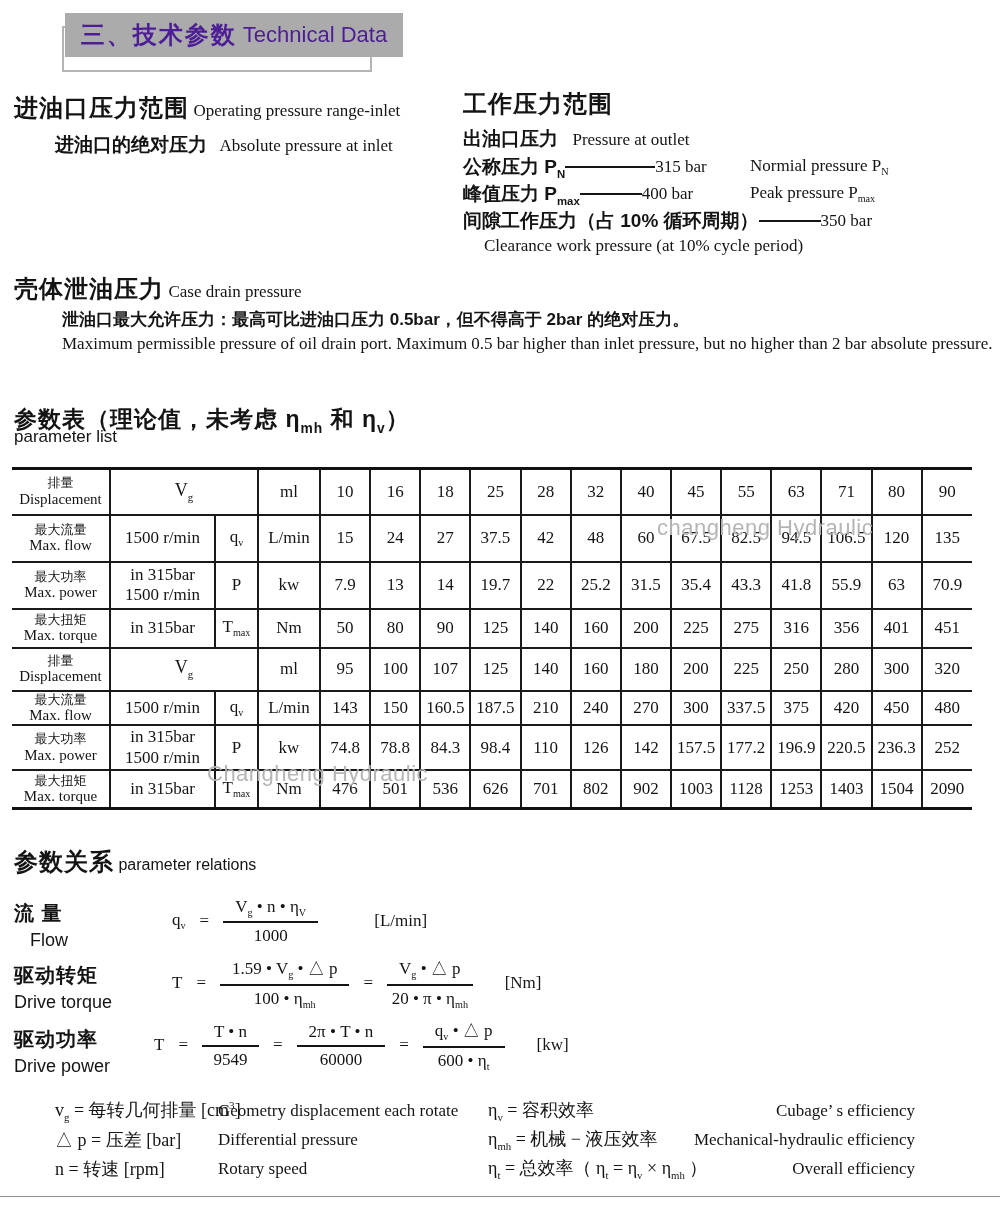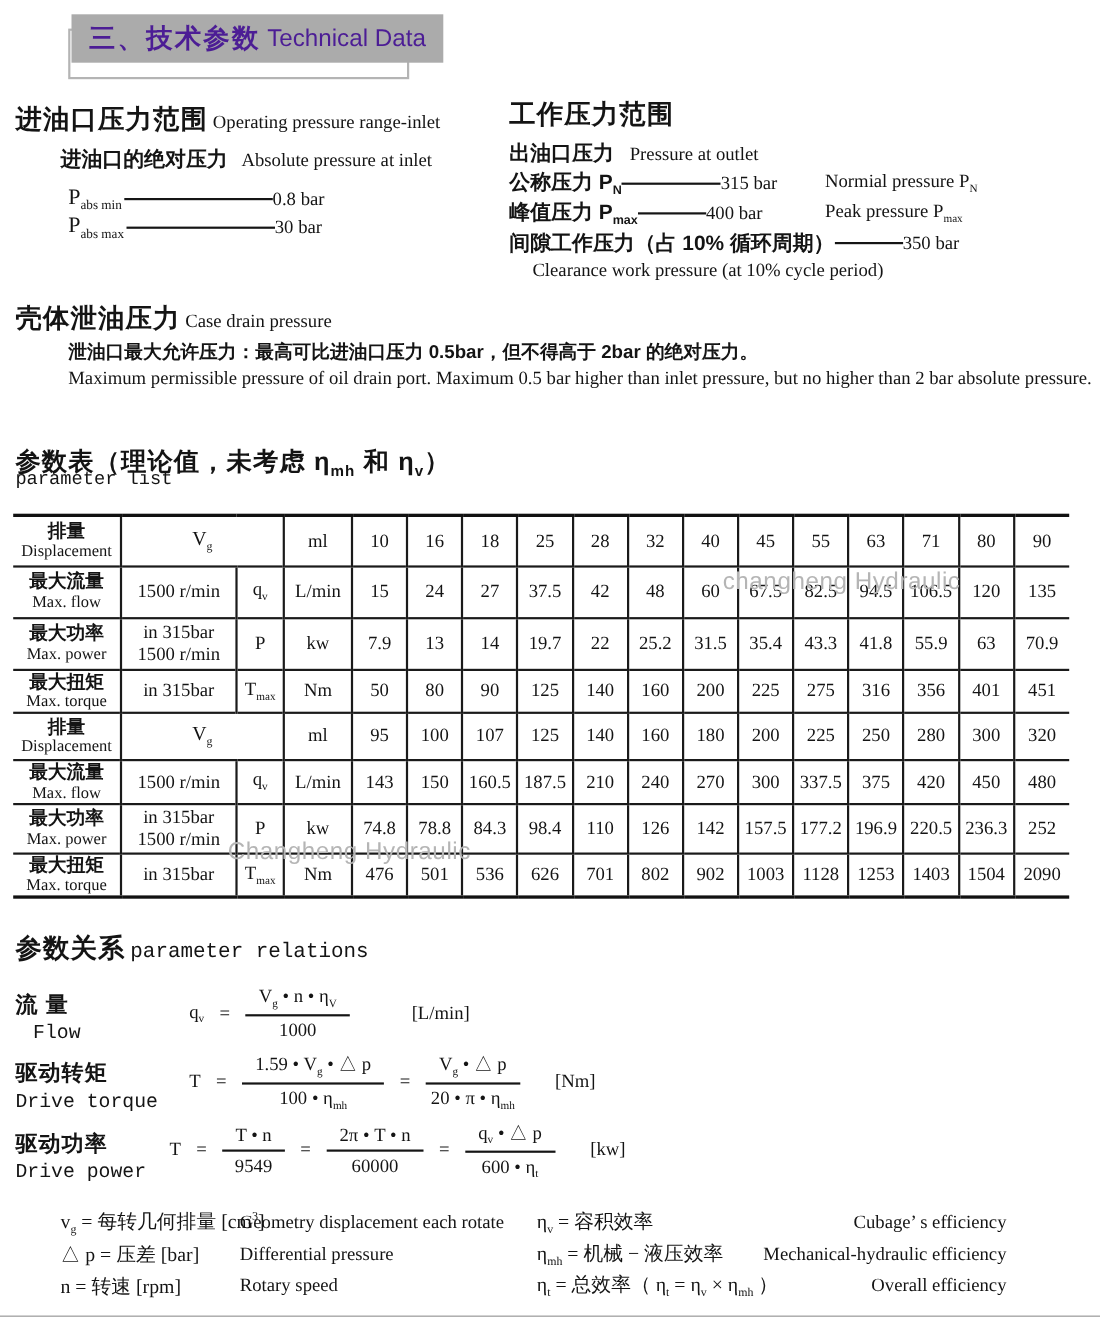--- a/index.html
+++ b/index.html
@@ -1,18 +1,18 @@
 <!DOCTYPE html>
 <html lang="zh"><head>
 <meta charset="utf-8">
 <style>
   html,body{margin:0;padding:0;background:#fff;}
   #page{position:relative;width:1000px;height:1211px;background:#fff;overflow:hidden;
         font-family:"Liberation Sans",sans-serif;color:#141414;}
-  .serif{font-family:Liberation Mono, monospace;}
+  .serif{font-family:Liberation Sans, sans-serif;}
   sub{font-size:.6em;} sup{font-size:.62em;}
   .abs{position:absolute;}
 
   
   #banner-outline{position:absolute;left:62px;top:26px;width:306px;height:42px;
     border:2px solid #b4b4b4;background:#fff;}
   #banner{position:absolute;left:17px;top:13px;width:338px;height:44px;background:#ababab;
     color:#4c1d95;display:flex;align-items:center;justify-content:center;gap:6px;margin-left:48px;}
   #banner .zh{font-size:24px;font-weight:bold;letter-spacing:2px;}
   #banner .en{font-size:22px;}
@@ -35,21 +35,21 @@
   .body-zh{font-weight:bold;font-size:17px;}
   .body-en{font-family:"Liberation Serif",serif;font-size:17px;}
 
   
   #ptable{border-collapse:collapse;table-layout:fixed;width:960px;}
   #ptable td{border-left:2px solid #1a1a1a;border-top:2px solid #1a1a1a;text-align:center;
     vertical-align:middle;padding:0;}
   #ptable td:first-child{border-left:none;}
   #ptable tr.first td{border-top:3px solid #111;}
   #ptable tr:last-child td{border-bottom:3px solid #111;}
-  .lblzh{font-weight:bold;font-size:17px;line-height:1.2;}
+  .lblzh{font-weight:normal;font-size:13px;line-height:1.2;}
   .lblen{font-family:"Liberation Serif",serif;font-size:15px;line-height:1.15;}
   .cell-serif{font-family:"Liberation Serif",serif;font-size:17px;line-height:1.2;}
   .vgcell{font-size:18px;}
   .wm{position:absolute;color:#b5b5b5;font-size:22px;letter-spacing:.5px;z-index:5;}
 
   
   .rel-row{position:absolute;left:14px;right:0;}
   .rel-label-zh{position:absolute;left:0;font-weight:bold;font-size:20px;letter-spacing:1px;}
   .rel-label-en{position:absolute;font-size:18px;}
   .rel-formula{position:absolute;display:flex;align-items:center;gap:14px;height:100%;
@@ -80,32 +80,20 @@
   </div>
 
   <div class="abs" style="left:14px;top:92px;">
     <span class="h-zh">进油口压力范围</span>
     <span class="h-en">Operating pressure range-inlet</span>
   </div>
   <div class="abs" style="left:55px;top:132px;">
     <span class="sub-zh">进油口的绝对压力</span>
     <span class="sub-en" style="margin-left:8px;">Absolute pressure at inlet</span>
   </div>
-  <div class="abs" id="inlet-rows" style="left:62px;top:168px;">
-      <div class="prow">
-        <span class="psym">P<sub>abs min</sub></span>
-        <span class="leader" style="width: 135px; margin-left: 2px;"></span>
-        <span class="pval">0.8 bar</span>
-      </div>
-      <div class="prow">
-        <span class="psym">P<sub>abs max</sub></span>
-        <span class="leader" style="width: 135px; margin-left: 2px;"></span>
-        <span class="pval">30 bar</span>
-      </div>
-    </div>
 
   <div class="abs" style="left:463px;top:88px;">
     <span class="h-zh">工作压力范围</span>
   </div>
   <div class="abs" style="left:463px;top:126px;">
     <span class="sub-zh">出油口压力</span>
     <span class="sub-en" style="margin-left:10px;">Pressure at outlet</span>
   </div>
   <div id="working-rows">
       <div class="wrow" style="top: 153px;">
@@ -349,21 +337,21 @@
             <td class="cell-serif">2090</td>
           </tr>
         </tbody>
     </table>
   </div>
   <div class="wm" style="left:657px;top:515px;">changheng Hydraulic</div>
   <div class="wm" style="left:207px;top:761px;">Changheng Hydraulic</div>
 
   <div class="abs" style="left:14px;top:846px;">
     <span class="h-zh">参数关系</span>
-    <span class="serif" style="font-size:19px;">parameter relations</span>
+    <span class="serif" style="font-size:16px;">parameter relations</span>
   </div>
 
   <div class="rel-row" style="top:890px;height:62px;">
     <div class="rel-label-zh" style="top:10px;">流 量</div>
     <div class="rel-label-en serif" style="left:16px;top:40px;">Flow</div>
     <div class="rel-formula" style="left:158px;">
       <span>q<sub>v</sub></span>
       <span>=</span>
       <span class="frac">
         <span class="num">V<sub>g</sub> • n • η<sub>V</sub></span>

